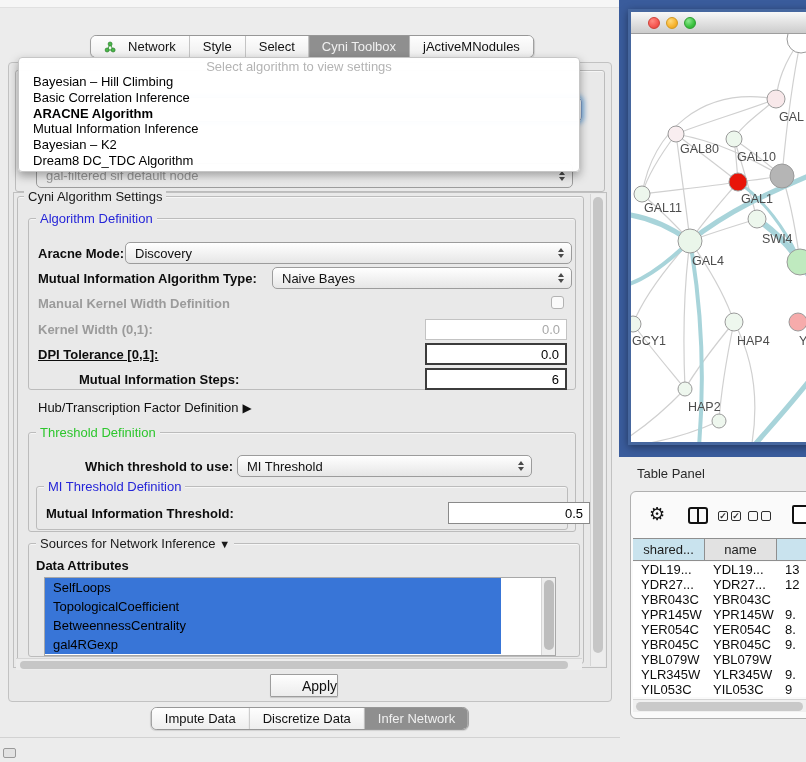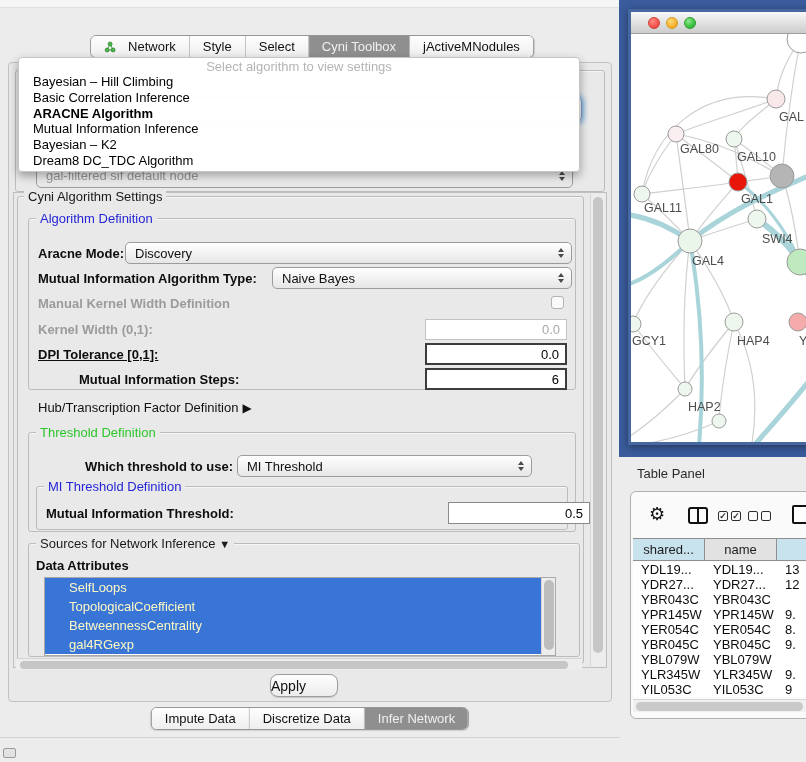--- a/index.html
+++ b/index.html
@@ -45,27 +45,27 @@
   .checkbox { position:absolute; width:13px; height:13px; border:1px solid #b3b3b3; border-radius:3px; background:#fafafa; }
 
   
   .popup { left:18px; top:57px; width:562px; height:115px; background:#fffffffa; border:1px solid #c6c6c6; border-radius:4px; box-shadow:0 4px 10px rgba(0,0,0,.35); z-index:40; padding-top:1px; }
   .pop-prompt { font-size:13px; color:#b4b4b4; text-align:center; height:15px; line-height:15px; }
   .pop-item { font-size:13px; color:#000; height:15.8px; line-height:15.8px; padding-left:14px; white-space:nowrap; }
   .pop-item.bold { font-weight:bold; }
 
   
   .attr-list { position:absolute; background:#fff; border:1px solid #a8a8a8; overflow:hidden; }
-  .list-item { height:19px; line-height:19px; font-size:13px; padding-left:24px; color:#fef9c3; background:#3875d7; width:508px; white-space:nowrap; }
+  .list-item { height:19px; line-height:19px; font-size:13px; padding-left:8px; color:#000000; background:#3875d7; width:456px; white-space:nowrap; }
 
   .sbar-v { position:absolute; background:#ededed; border-left:1px solid #d5d5d5; }
   .sbar-h { position:absolute; background:#ededed; border-top:1px solid #d5d5d5; }
   .thumb { position:absolute; background:#c6c6c6; border-radius:5px; }
 
-  .apply-btn { position:absolute; width:68px; height:23px; border:1px solid #9d9d9d; border-radius:8px; background:linear-gradient(#fefefe,#ececec); font-size:14px; color:#111; display:flex; align-items:center; justify-content:flex-start; box-shadow:0 1px 1px rgba(0,0,0,.15); }
+  .apply-btn { position:absolute; width:68px; height:23px; border:1px solid #9d9d9d; border-radius:1px; background:linear-gradient(#fefefe,#ececec); font-size:14px; color:#111; display:flex; align-items:center; justify-content:flex-end; box-shadow:0 1px 1px rgba(0,0,0,.15); }
 
   .tiny-sq { left:3px; top:748px; width:13px; height:10px; border:1px solid #9a9a9a; border-radius:2px; background:#e2e2e2; }
 
   
   .desktop { left:619px; top:0; width:187px; height:457px; background:#3a5c9c; }
   .net-window { left:628px; top:9px; width:190px; height:436px; border:3px solid #46679f; background:#fff; box-shadow:0 2px 8px rgba(0,0,0,.4); }
   .net-titlebar { position:absolute; left:0; top:0; right:0; height:22px; background:linear-gradient(#f8f8f8,#cccccc); border-bottom:1px solid #9e9e9e; }
   .light { position:absolute; top:5px; width:12px; height:12px; border-radius:50%; }
   .net-canvas { position:absolute; left:0; top:22px; right:0; bottom:0; background:#fff; overflow:hidden; }
 

